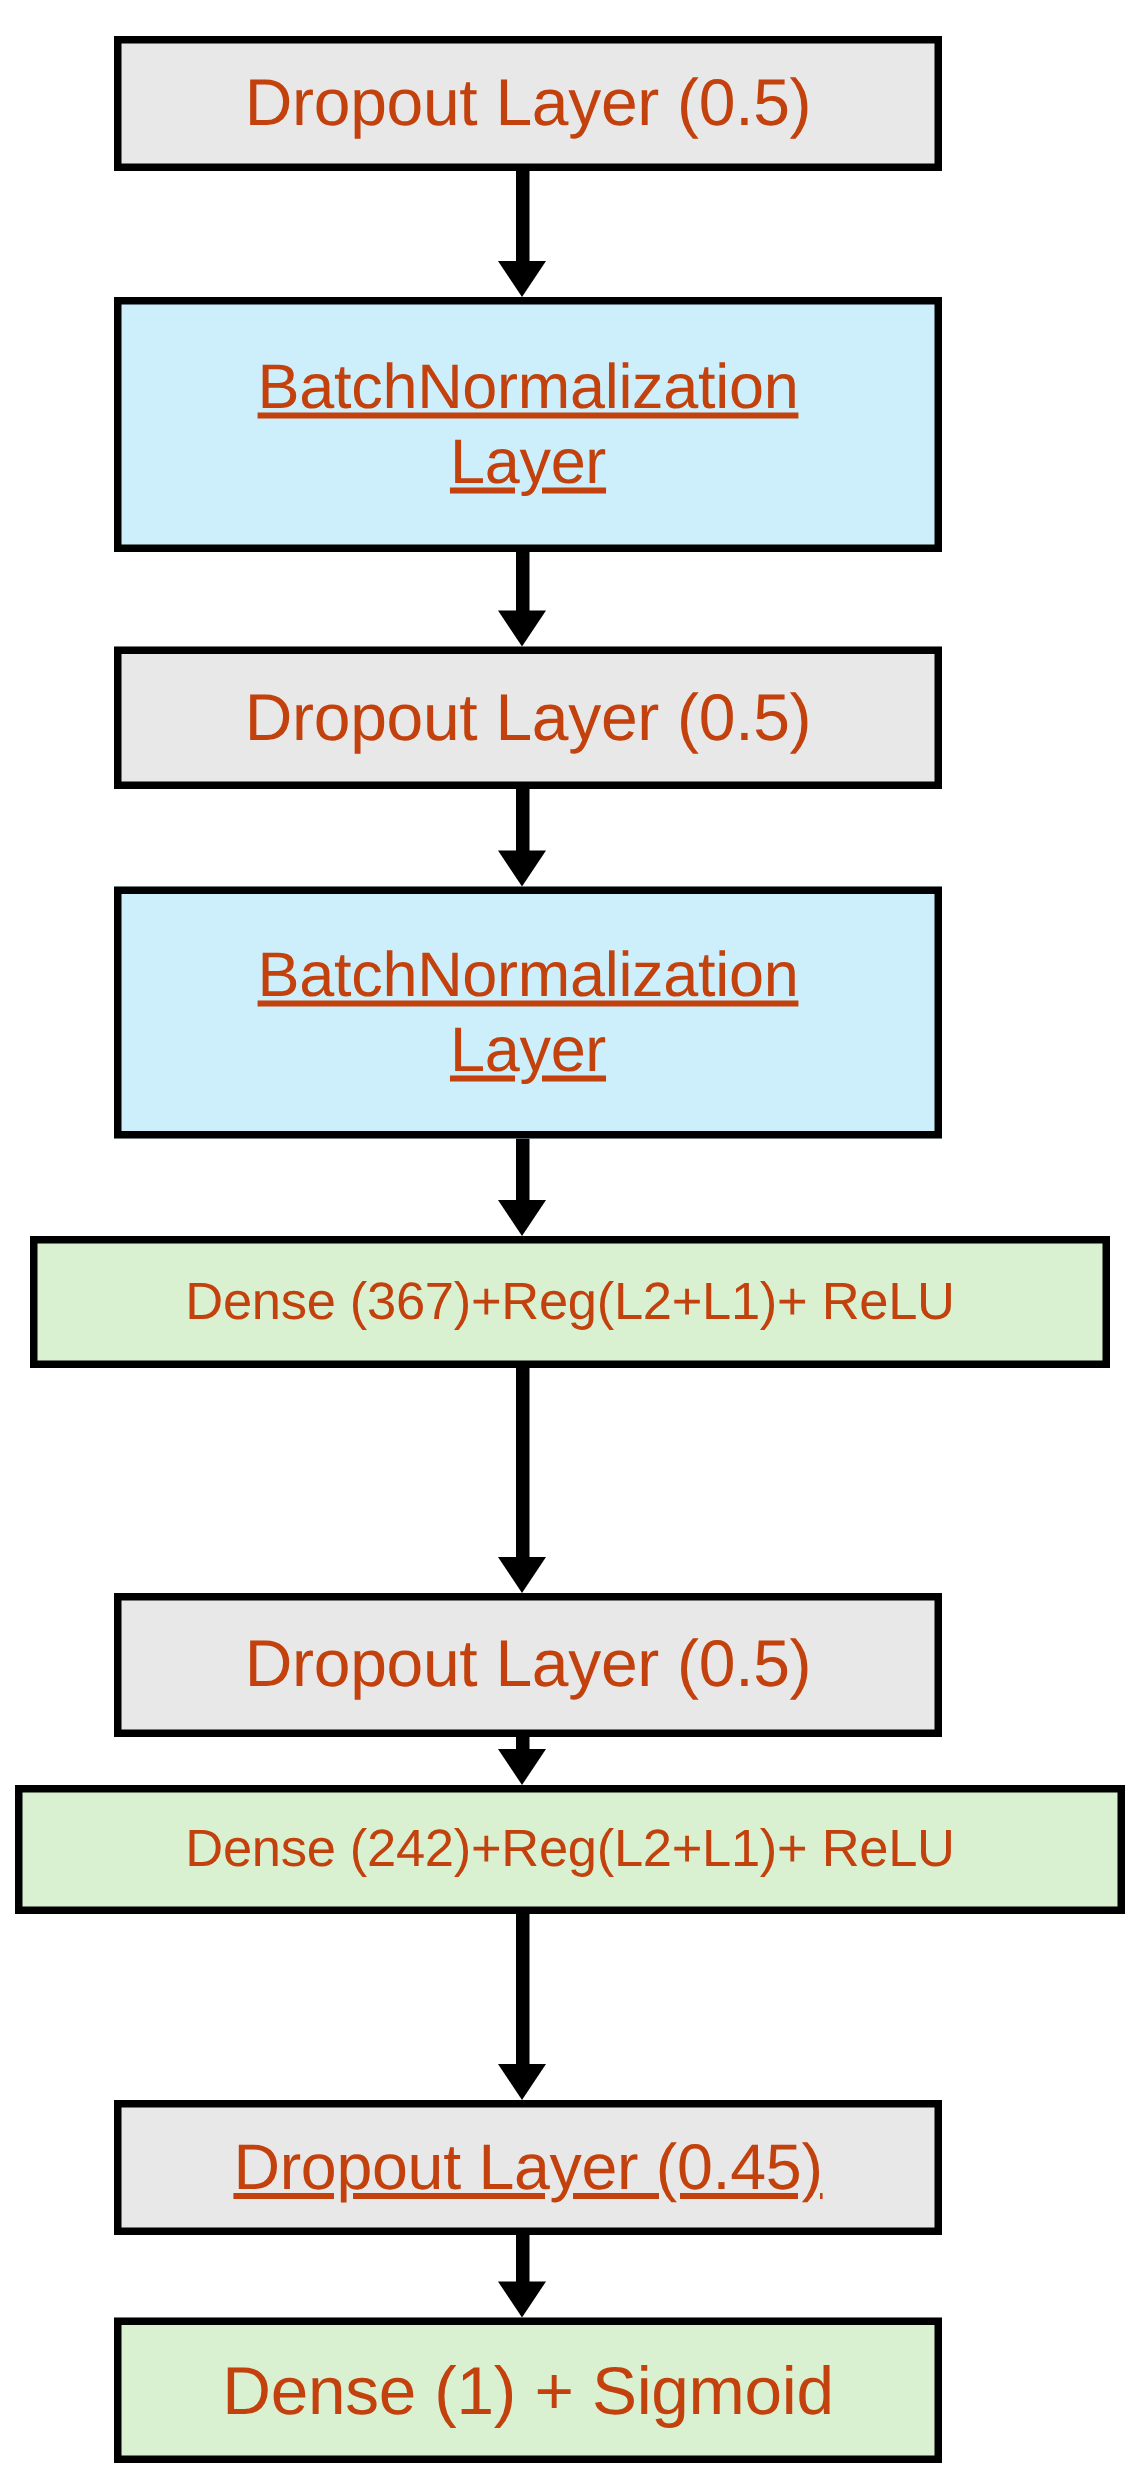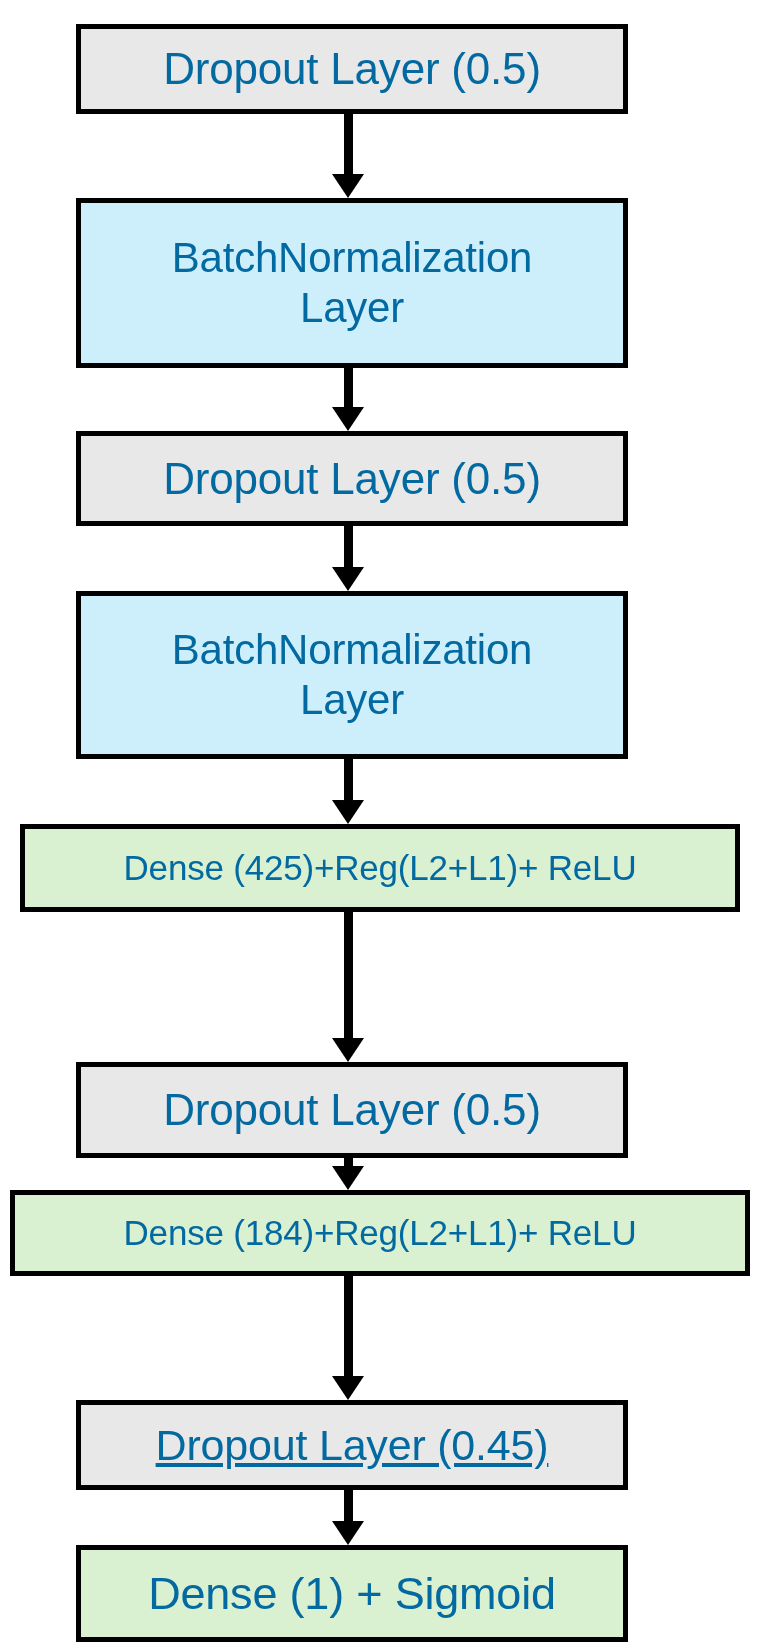--- a/index.html
+++ b/index.html
@@ -18,33 +18,33 @@
     overflow: hidden;
   }
   .node {
     position: absolute;
     box-sizing: border-box;
     border: 5px solid #000000;
     display: flex;
     align-items: center;
     justify-content: center;
     text-align: center;
-    color: #0369a1;
+    color: #c2410c;
     line-height: 1.18;
     letter-spacing: -0.2px;
   }
   .node-label {
     display: block;
     width: 100%;
     padding: 0 6px;
     box-sizing: border-box;
     white-space: pre-line;
   }
   .fill-grey  { background: #e8e8e8; }
-  .fill-blue  { background: #cdeffc; }
+  .fill-blue  { background: #cdeffc; text-decoration: underline; }
   .fill-green { background: #d9f0d1; }
 
   .edge {
     position: absolute;
   }
   .edge-line {
     position: absolute;
     background: #000000;
     width: 9px;
   }
@@ -101,27 +101,27 @@
 Layer</span>
     </div>
     <div class="node fill-grey" style="left: 76px; top: 431px; width: 552px; height: 95px; font-size: 44px; background: rgb(232, 232, 232); border-color: rgb(0, 0, 0);">
       <span class="node-label">Dropout Layer (0.5)</span>
     </div>
     <div class="node fill-blue" style="left: 76px; top: 591px; width: 552px; height: 168px; font-size: 42px; background: rgb(205, 239, 252); border-color: rgb(0, 0, 0);">
       <span class="node-label">BatchNormalization
 Layer</span>
     </div>
     <div class="node fill-green" style="left: 20px; top: 824px; width: 720px; height: 88px; font-size: 35px; background: rgb(217, 240, 209); border-color: rgb(0, 0, 0);">
-      <span class="node-label">Dense (425)+Reg(L2+L1)+ ReLU</span>
+      <span class="node-label">Dense (367)+Reg(L2+L1)+ ReLU</span>
     </div>
     <div class="node fill-grey" style="left: 76px; top: 1062px; width: 552px; height: 96px; font-size: 44px; background: rgb(232, 232, 232); border-color: rgb(0, 0, 0);">
       <span class="node-label">Dropout Layer (0.5)</span>
     </div>
     <div class="node fill-green" style="left: 10px; top: 1190px; width: 740px; height: 86px; font-size: 35px; background: rgb(217, 240, 209); border-color: rgb(0, 0, 0);">
-      <span class="node-label">Dense (184)+Reg(L2+L1)+ ReLU</span>
+      <span class="node-label">Dense (242)+Reg(L2+L1)+ ReLU</span>
     </div>
     <div class="node fill-grey" style="left: 76px; top: 1400px; width: 552px; height: 90px; font-size: 43px; background: rgb(232, 232, 232); border-color: rgb(0, 0, 0); text-decoration: underline;">
       <span class="node-label">Dropout Layer (0.45)</span>
     </div>
     <div class="node fill-green" style="left: 76px; top: 1545px; width: 552px; height: 97px; font-size: 45px; background: rgb(217, 240, 209); border-color: rgb(0, 0, 0);">
       <span class="node-label">Dense (1) + Sigmoid</span>
     </div>
   </div>
 
 </body></html>

